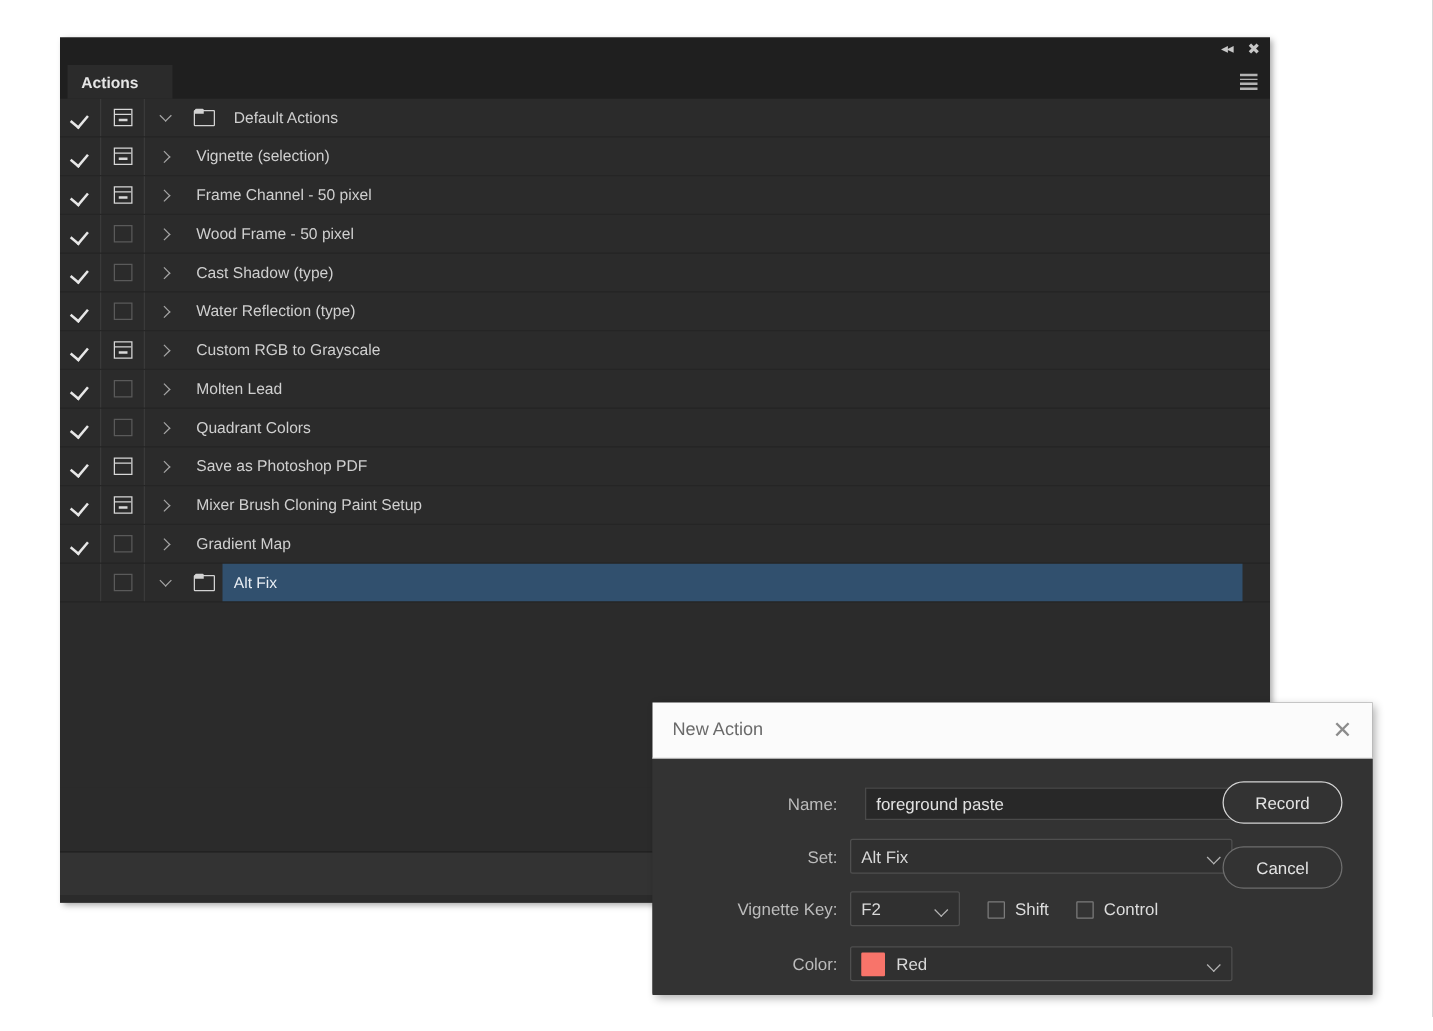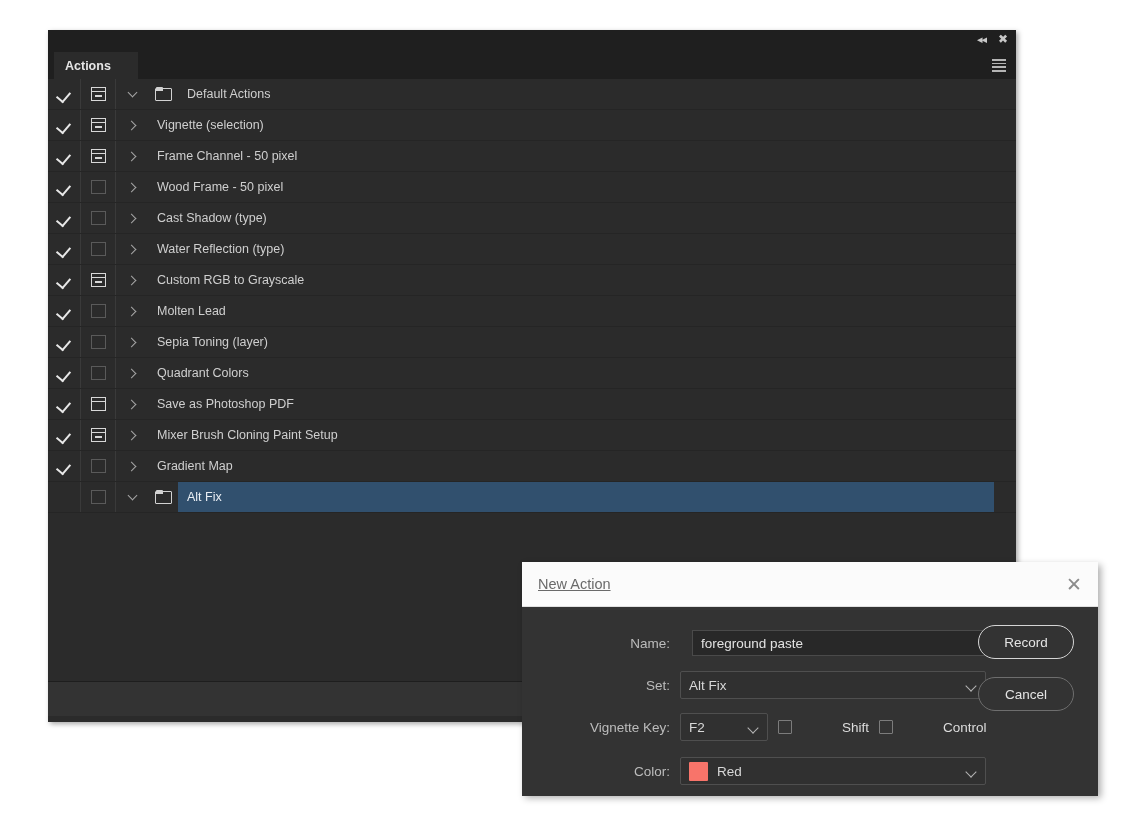--- a/index.html
+++ b/index.html
@@ -263,21 +263,20 @@
     background: #fbfbfb;
     border-bottom: 1px solid #e0e0e0;
     display: flex;
     align-items: center;
     position: relative;
   }
   .dlg-title-text {
     margin-left: 16px;
     color: #6a6a6a;
     font-size: 14.5px;
-    text-decoration: underline;
   }
   .dlg-close {
     position: absolute;
     right: 12px;
     top: 10px;
     width: 24px;
     height: 24px;
     display: flex;
     align-items: center;
     justify-content: center;
@@ -359,24 +358,23 @@
   .swatch {
     width: 19px;
     height: 19px;
     margin-right: 9px;
     border-radius: 1px;
     display: inline-block;
   }
 
   .cb-wrap {
     display: flex;
-    align-items: flex-start;
-    margin-left: 10px;
-    cursor: default;
-    gap: 42px;
+    align-items: flex-end;
+    margin-left: 22px;
+    cursor: default;
   }
   .cbox {
     width: 14px;
     height: 14px;
     border: 1.4px solid #7c7c7c;
     background: #343434;
     box-sizing: border-box;
     border-radius: 1px;
   }
   .cb-label {
@@ -539,32 +537,20 @@
         <div class="row">
           <div class="c-check">
             <span class="chk"></span>
           </div>
           <div class="c-dlg">
             <span class="dlgbox"></span>
           </div>
           <div class="c-arrow">
             <span class="chev right"></span>
           </div>
-          <div class="c-label">Sepia Toning (layer)</div>
-        </div>
-        <div class="row">
-          <div class="c-check">
-            <span class="chk"></span>
-          </div>
-          <div class="c-dlg">
-            <span class="dlgbox"></span>
-          </div>
-          <div class="c-arrow">
-            <span class="chev right"></span>
-          </div>
           <div class="c-label">Quadrant Colors</div>
         </div>
         <div class="row">
           <div class="c-check">
             <span class="chk"></span>
           </div>
           <div class="c-dlg">
             <span class="dlgbox on nobar"></span>
           </div>
           <div class="c-arrow">

